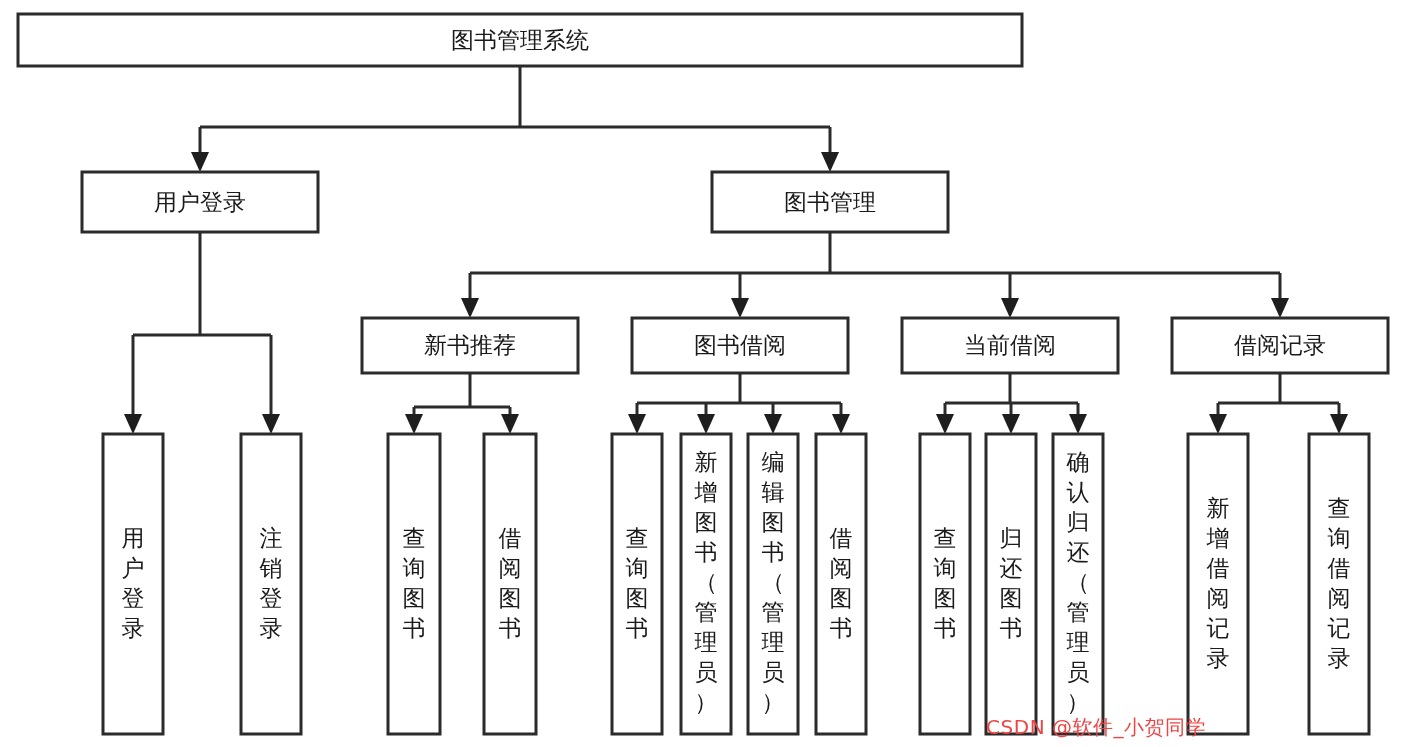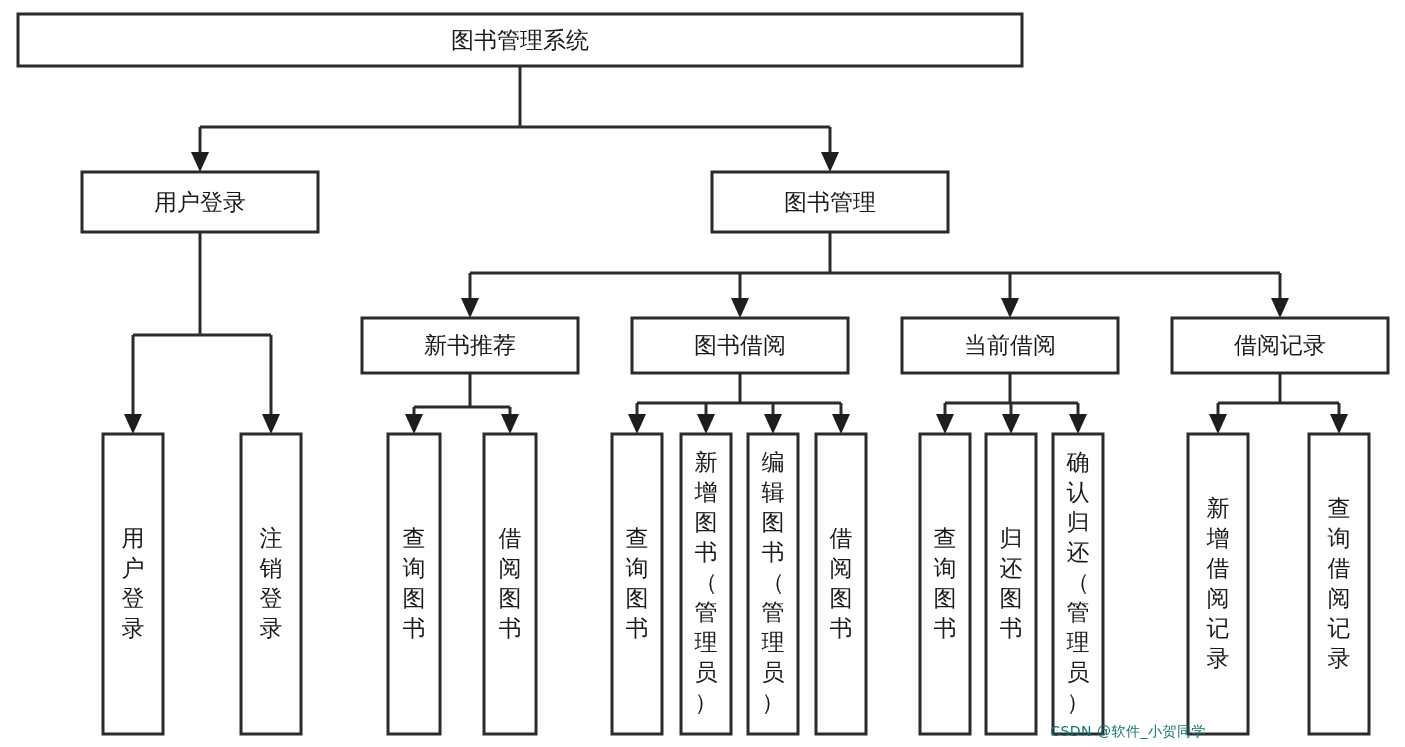--- a/index.html
+++ b/index.html
@@ -53,22 +53,22 @@
     font-family: "DejaVu Sans", "Liberation Sans", sans-serif;
     font-size: 23px;
     fill: #1a1a1a;
     text-anchor: middle;
   }
   .watermark {
     position: absolute;
     right: 8px;
     bottom: 6px;
     font-family: "DejaVu Sans", "Liberation Sans", sans-serif;
-    font-size: 14px;
-    color: #0f766e;
+    font-size: 20px;
+    color: #ef4444;
     white-space: nowrap;
     letter-spacing: 0.5px;
     user-select: none;
     margin-left: 43px;
   }
 </style>
 </head>
 <body>
 
 <div id="diagram-root">

